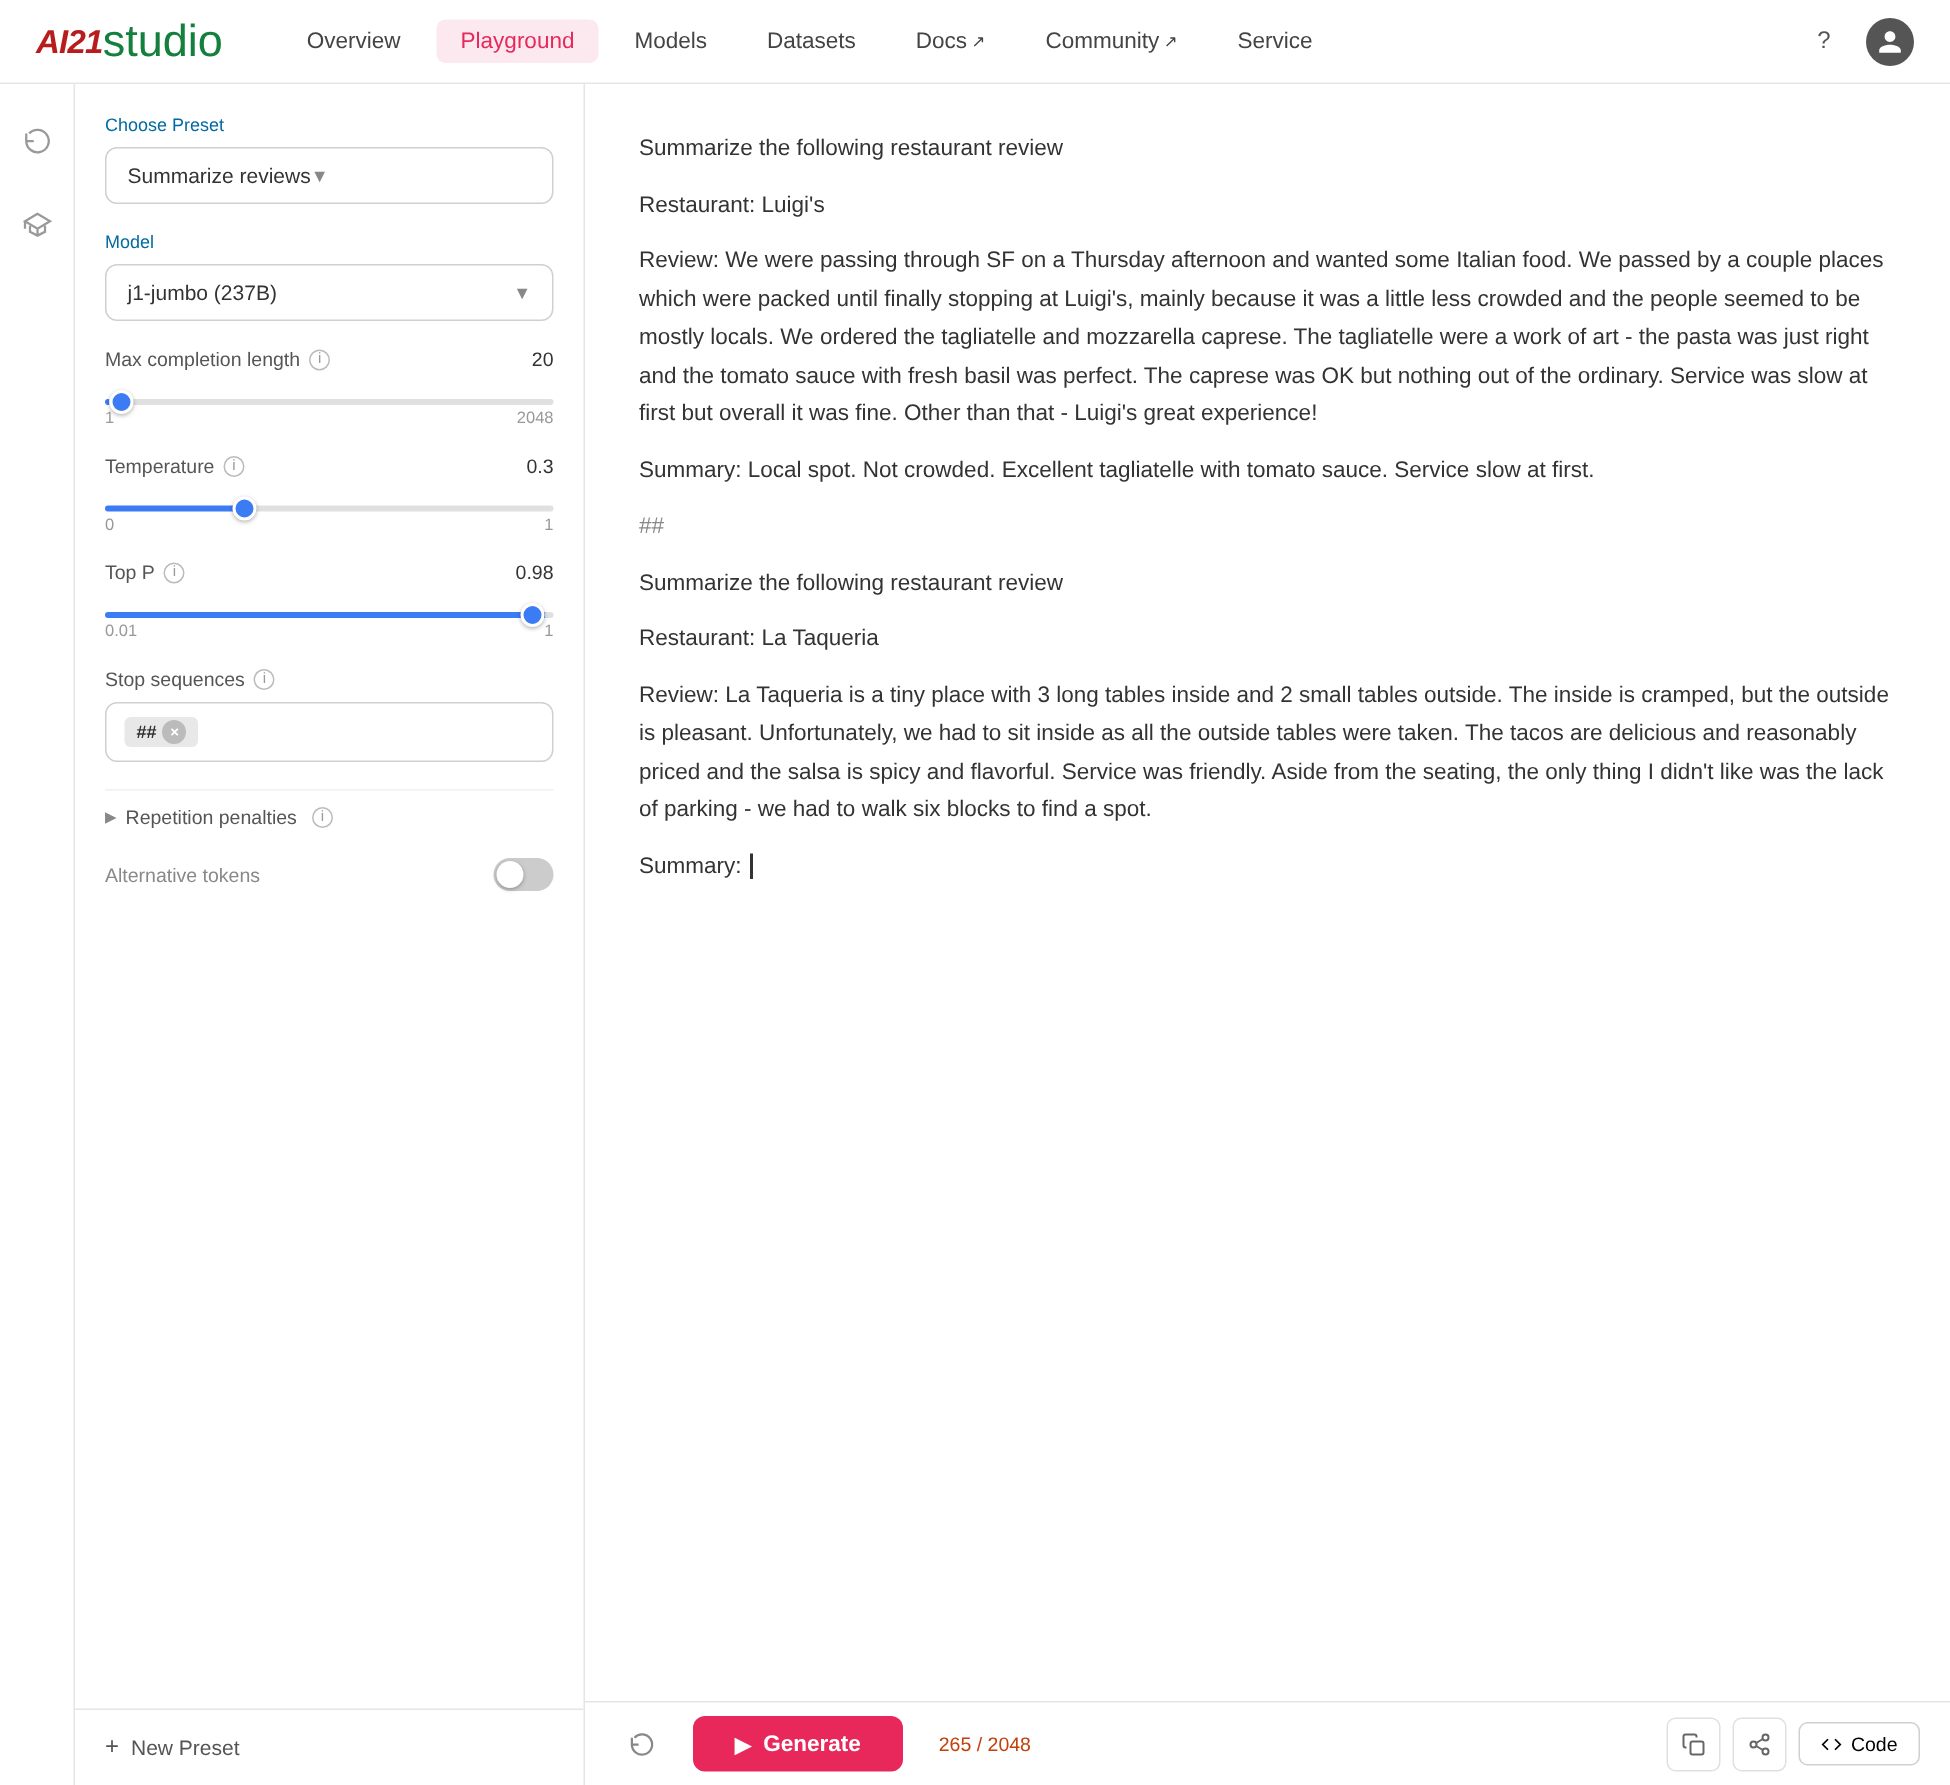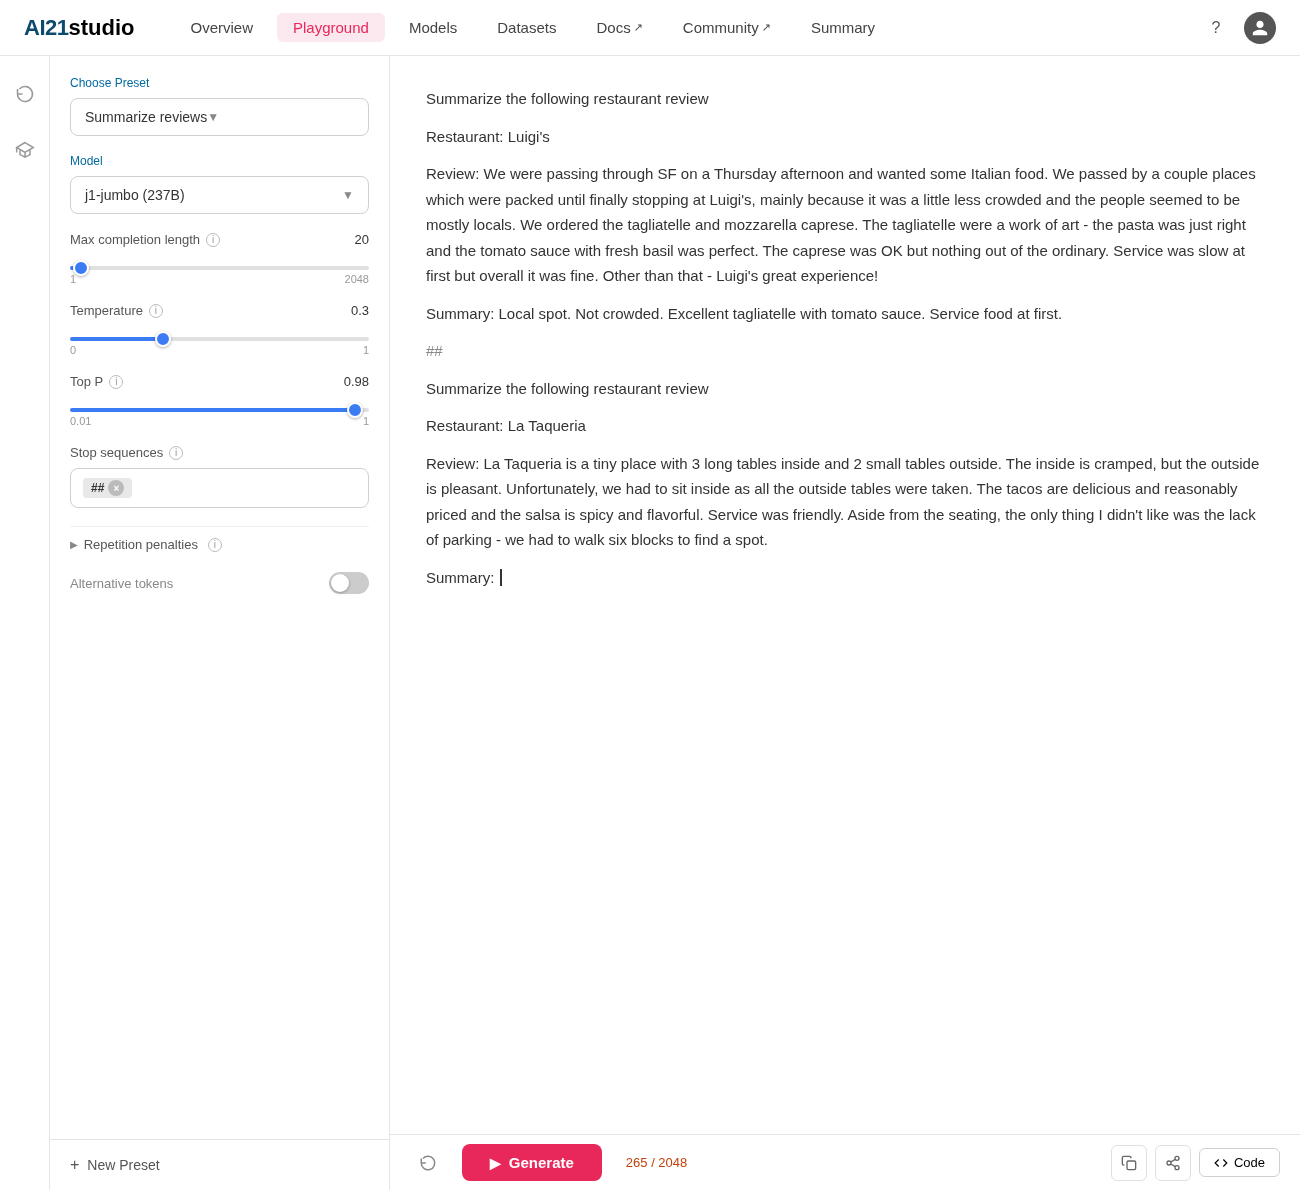--- a/index.html
+++ b/index.html
@@ -6,22 +6,22 @@
     body { font-family: -apple-system, BlinkMacSystemFont, 'Segoe UI', sans-serif; font-size: 14px; color: #333; background: #fff; }
 
     
     .topnav {
       display: flex; align-items: center;
       height: 56px; padding: 0 24px;
       border-bottom: 1px solid #e5e5e5;
       background: #fff;
     }
     .logo { display: flex; align-items: center; margin-right: 40px; }
-    .logo-ai21 { font-size: 22px; font-weight: 700; color: #0c4a6e; letter-spacing: -0.5px; }
-    .logo-studio { font-size: 22px; font-weight: 700; color: #000000; }
+    .logo-ai21 { font-size: 22px; font-weight: 700; color: #b91c1c; letter-spacing: -0.5px; font-style: italic; }
+    .logo-studio { font-size: 30px; font-weight: 400; color: #15803d; }
     .nav-links { display: flex; align-items: center; gap: 8px; flex: 1; }
     .nav-link {
       padding: 6px 16px; border-radius: 6px;
       text-decoration: none; color: #444; font-size: 15px; font-weight: 500;
       cursor: pointer;
     }
     .nav-link.active { background: #fce8ef; color: #e8285a; }
     .nav-link-ext { display: flex; align-items: center; gap: 3px; }
     .nav-right { display: flex; align-items: center; gap: 12px; }
     .nav-icon-btn {
@@ -245,21 +245,21 @@
     <a class="nav-link">Models</a>
     <a class="nav-link">Datasets</a>
     <a class="nav-link nav-link-ext">
       <span>Docs</span>
       <span style="font-size:11px;">↗</span>
     </a>
     <a class="nav-link nav-link-ext">
       <span>Community</span>
       <span style="font-size:11px;">↗</span>
     </a>
-    <a class="nav-link">Summary</a>
+    <a class="nav-link">Service</a>
   </div>
   <div class="nav-right">
     <button class="nav-icon-btn">?</button>
     <div class="nav-avatar">
       <svg width="18" height="18" viewBox="0 0 24 24" fill="currentColor">
           <path d="M12 12c2.7 0 4.8-2.1 4.8-4.8S14.7 2.4 12 2.4 7.2 4.5 7.2 7.2 9.3 12 12 12zm0 2.4c-3.2 0-9.6 1.6-9.6 4.8v2.4h19.2v-2.4c0-3.2-6.4-4.8-9.6-4.8z"></path>
         </svg>
     </div>
   </div>
 </nav>
@@ -383,21 +383,21 @@
     </div>
   </div>
 
   <div class="content-area">
     <div class="text-editor">
       <p>Summarize the following restaurant review</p>
       <p>Restaurant: Luigi's</p>
       <p></p>
       <p>Review: We were passing through SF on a Thursday afternoon and wanted some Italian food. We passed by a couple places which were packed until finally stopping at Luigi's, mainly because it was a little less crowded and the people seemed to be mostly locals. We ordered the tagliatelle and mozzarella caprese. The tagliatelle were a work of art - the pasta was just right and the tomato sauce with fresh basil was perfect. The caprese was OK but nothing out of the ordinary. Service was slow at first but overall it was fine. Other than that - Luigi's great experience!</p>
       <p></p>
-      <p>Summary: Local spot. Not crowded. Excellent tagliatelle with tomato sauce. Service food at first.</p>
+      <p>Summary: Local spot. Not crowded. Excellent tagliatelle with tomato sauce. Service slow at first.</p>
       <p></p>
       <p class="separator">##</p>
       <p></p>
       <p>Summarize the following restaurant review</p>
       <p>Restaurant: La Taqueria</p>
       <p></p>
       <p>Review: La Taqueria is a tiny place with 3 long tables inside and 2 small tables outside. The inside is cramped, but the outside is pleasant. Unfortunately, we had to sit inside as all the outside tables were taken. The tacos are delicious and reasonably priced and the salsa is spicy and flavorful. Service was friendly. Aside from the seating, the only thing I didn't like was the lack of parking - we had to walk six blocks to find a spot.</p>
       <p></p>
       <p>
         <span>Summary:</span><span style="border-right: 2px solid #333; margin-left:1px;">&nbsp;</span>

